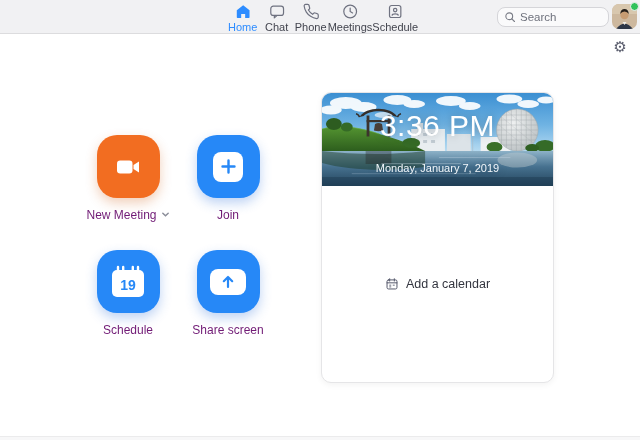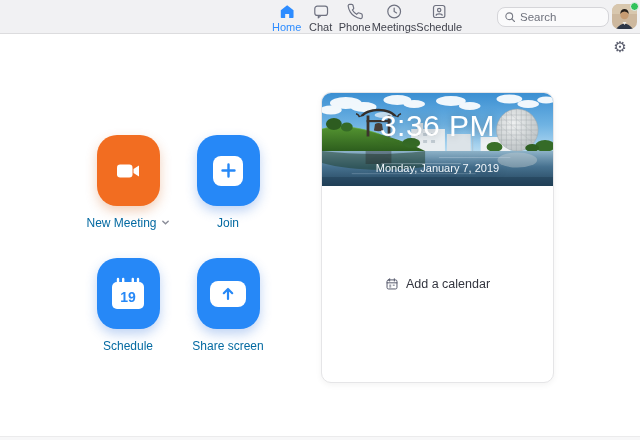--- a/index.html
+++ b/index.html
@@ -11,21 +11,21 @@
     color:#23252d;
   }
 
   
   .topbar {
     position:absolute; left:0; top:0; width:640px; height:34px;
     background:#f1f1f3; border-bottom:1px solid #dcdcde;
   }
   .nav {
     position:absolute; left:50%; top:3px; transform:translateX(-49%);
-    display:flex; margin-left:44px;
+    display:flex; 
   }
   .tab {
     display:flex; flex-direction:column; align-items:center;
     cursor:pointer; min-width:34px;
   }
   .tab .ticon { height:17px; display:flex; align-items:flex-end; }
   .tab .tlabel { font-size:11px; margin-top:1px; color:#42444e; }
   .tab.active .tlabel { color:#2d8cff; }
   .tab svg { display:block; }
 
@@ -60,32 +60,32 @@
     color:#5b5e6e; cursor:pointer; user-select:none;
   }
 
   
   .actions {
     position:absolute; left:78px; top:135px; width:200px;
     display:grid; grid-template-columns:100px 100px; row-gap:28px;
   }
   .action { display:flex; flex-direction:column; align-items:center; cursor:pointer; }
   .tile {
-    width:63px; height:71px; border-radius:20px;
+    width:63px; height:63px; border-radius:20px;
     display:flex; align-items:center; justify-content:center;
     box-shadow:0 5px 12px rgba(40,60,90,0.18);
   }
   .tile.orange { background:#f26d21; box-shadow:0 5px 12px rgba(210,100,30,0.30); }
   .tile.blue   { background:#2688f7; box-shadow:0 5px 12px rgba(40,110,220,0.30); }
   .inner-chip {
     background:#ffffff; border-radius:8px;
     display:flex; align-items:center; justify-content:center;
   }
   .action-label {
-    margin-top:9px; font-size:12px; color:#0369a1;
+    margin-top:9px; font-size:12px; color:#701a75;
     display:flex; align-items:center; gap:4px; height:15px;
   }
 
   
   .card {
     position:absolute; left:321px; top:92px; width:233px; height:291px;
     background:#ffffff; border:1px solid #e5e5e7; border-radius:10px;
     box-shadow:0 2px 6px rgba(0,0,0,0.05);
   }
   .card-image {

